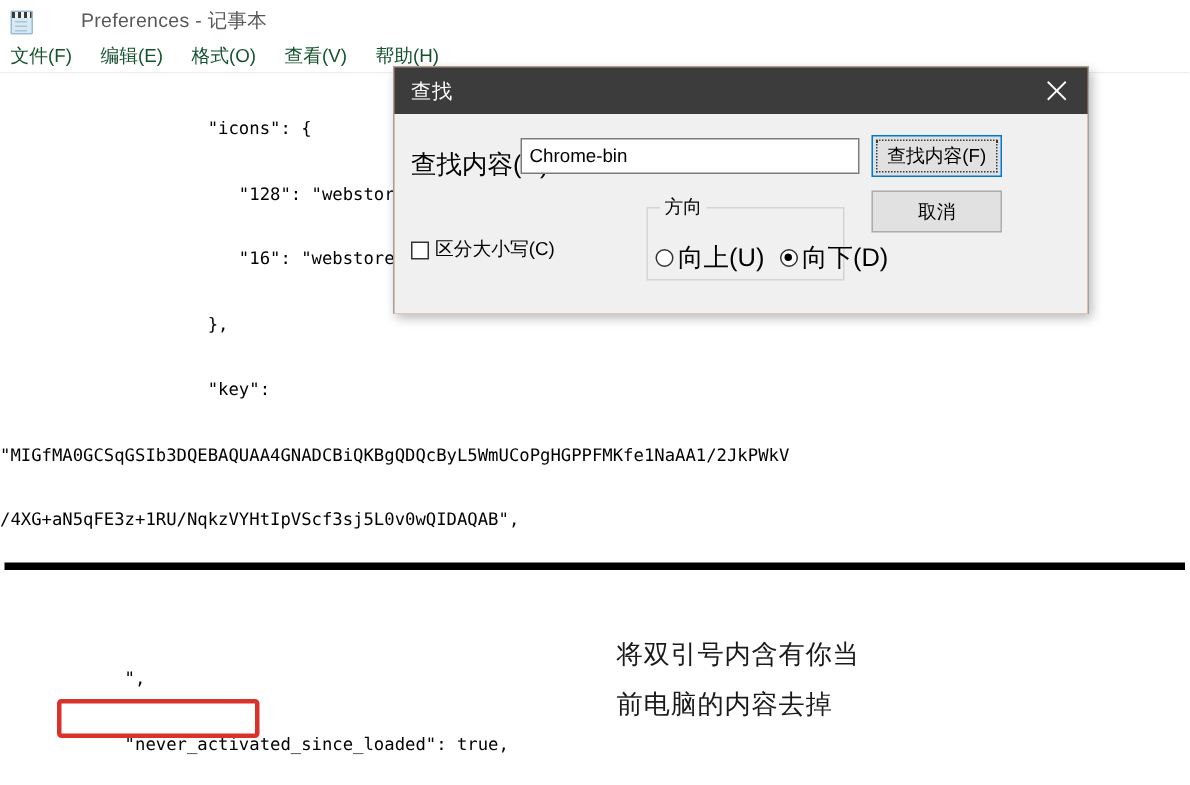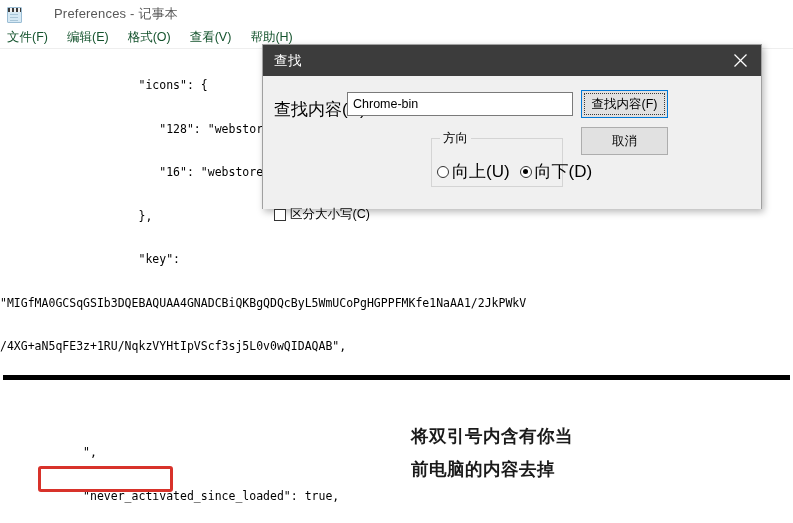--- a/index.html
+++ b/index.html
@@ -106,21 +106,21 @@
   #notepad-textarea .ln {
     display: block;
     height: 14.5px;
     white-space: pre;
   }
 
   
   #find-dialog {
     position: absolute;
     left: 262px; top: 44px;
-    width: 500px;
+    width: 464px;
     height: 165px;
     background: #f97316;
     border: 1px solid #a0a0a0;
     box-shadow: 2px 3px 7px rgba(0,0,0,0.28);
     box-sizing: border-box;
   }
   #find-titlebar {
     position: absolute;
     left: 0; top: 0;
     width: 100%;
@@ -199,21 +199,20 @@
     left: 318px; top: 51px;
     width: 87px; height: 28px;
     line-height: 26px;
   }
   #match-case-row {
     position: absolute;
     left: 11px; top: 82px;
     display: flex;
     align-items: center;
     cursor: default;
-    margin-top: 48px;
   }
   #match-case-checkbox {
     width: 12px; height: 12px;
     background: #ffffff;
     border: 1px solid #333333;
     box-sizing: border-box;
     margin-right: 4px;
     flex: 0 0 auto;
   }
   #match-case-label {
@@ -308,21 +307,21 @@
     border: 3px solid #d8322a;
     border-radius: 3px;
     box-sizing: border-box;
     pointer-events: none;
   }
   #annotation-text {
     position: absolute;
     left: 411px; top: 420px;
     width: 330px;
     font-size: 17.5px;
-    font-weight: bold;
+    font-weight: normal;
     color: #1a1a1a;
     line-height: 33px;
     letter-spacing: 0.5px;
   }
   #annotation-text span { display: block; }
 </style>
 </head>
 <body>
 
 <div id="notepad-window">

